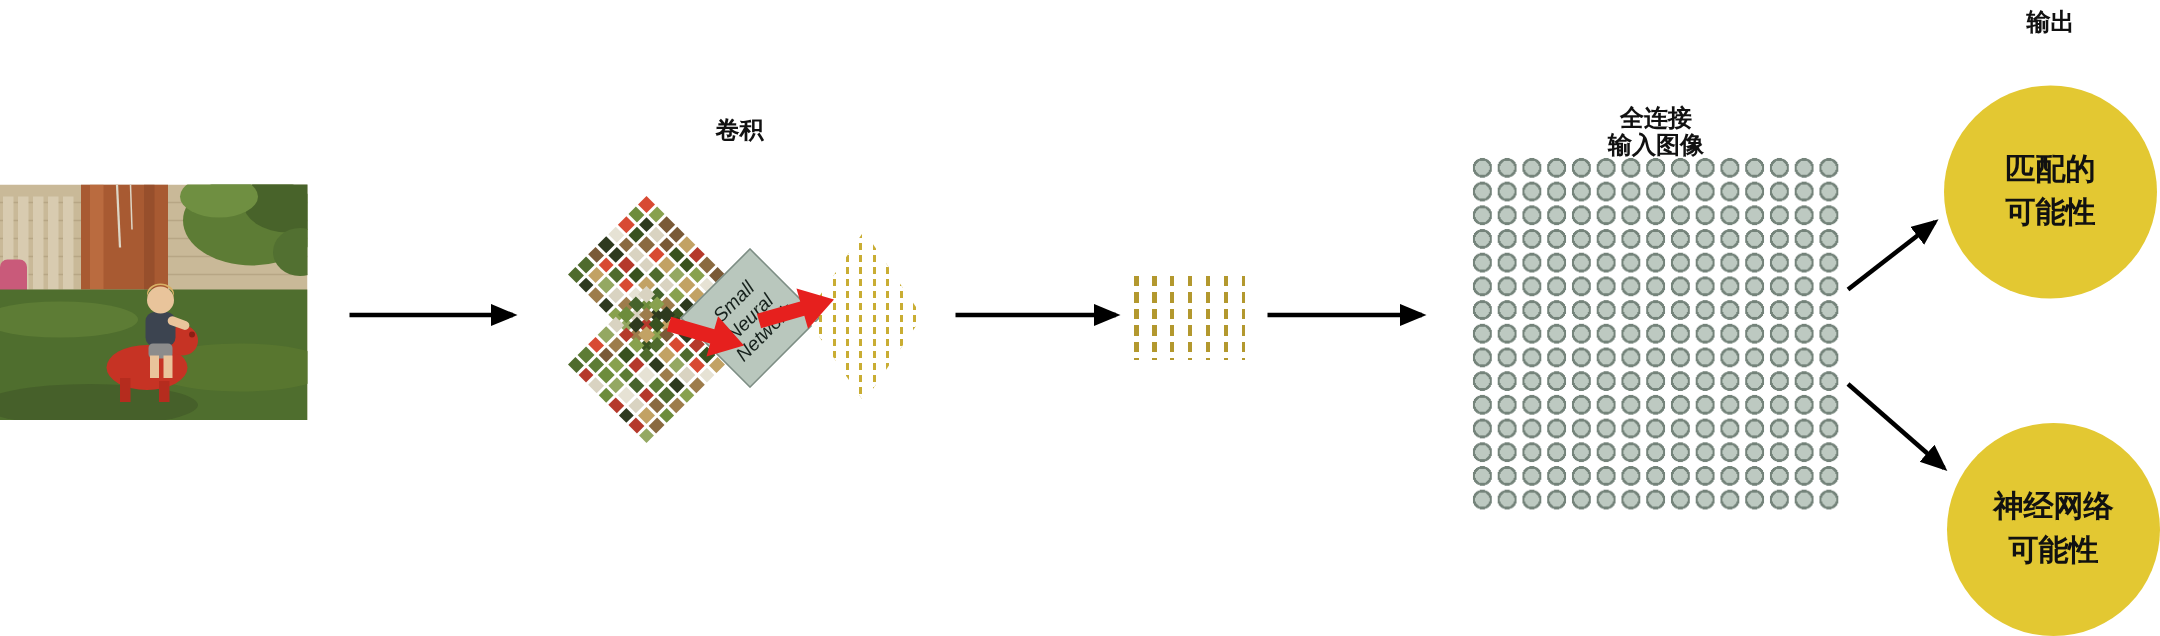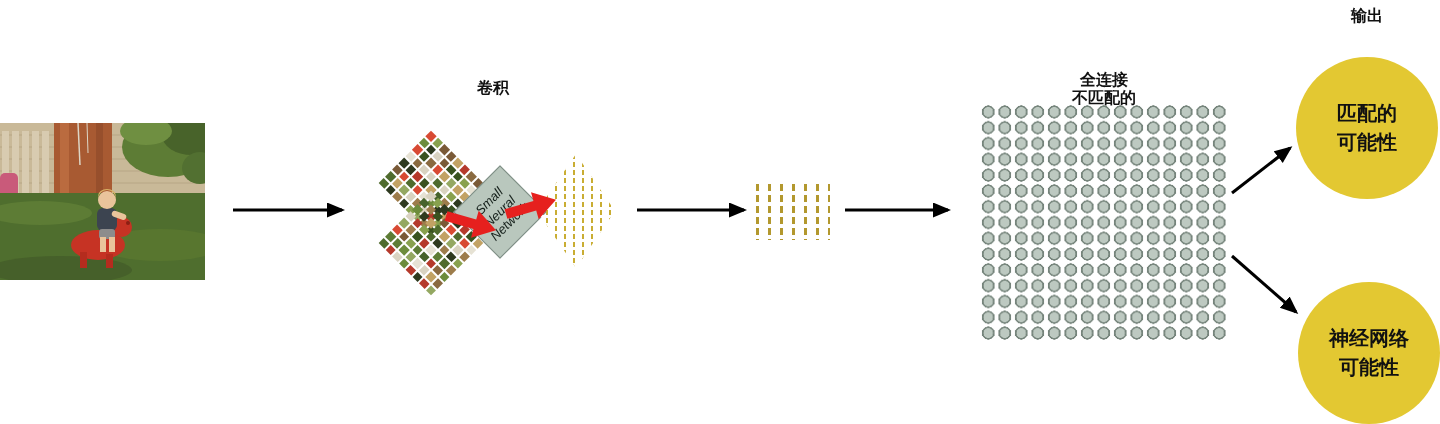--- a/index.html
+++ b/index.html
@@ -327,21 +327,21 @@
     <span>Neural</span>
     <span>Network</span>
   </div>
 
   <div class="conv-out-diamond"></div>
 
   <div class="pool-dashes"></div>
 
   <div class="stage-label fc-label">
     <span>全连接</span>
-    <span>不匹配的</span>
+    <span>输入图像</span>
   </div>
   <div class="fc-grid"></div>
 
   <div class="stage-label" style="left:1307px; top:7px; width:120px;">输出</div>
 
   <div class="out-circle" style="left:1296px; top:57px;">
     <span>匹配的</span>
     <span>可能性</span>
   </div>
 

